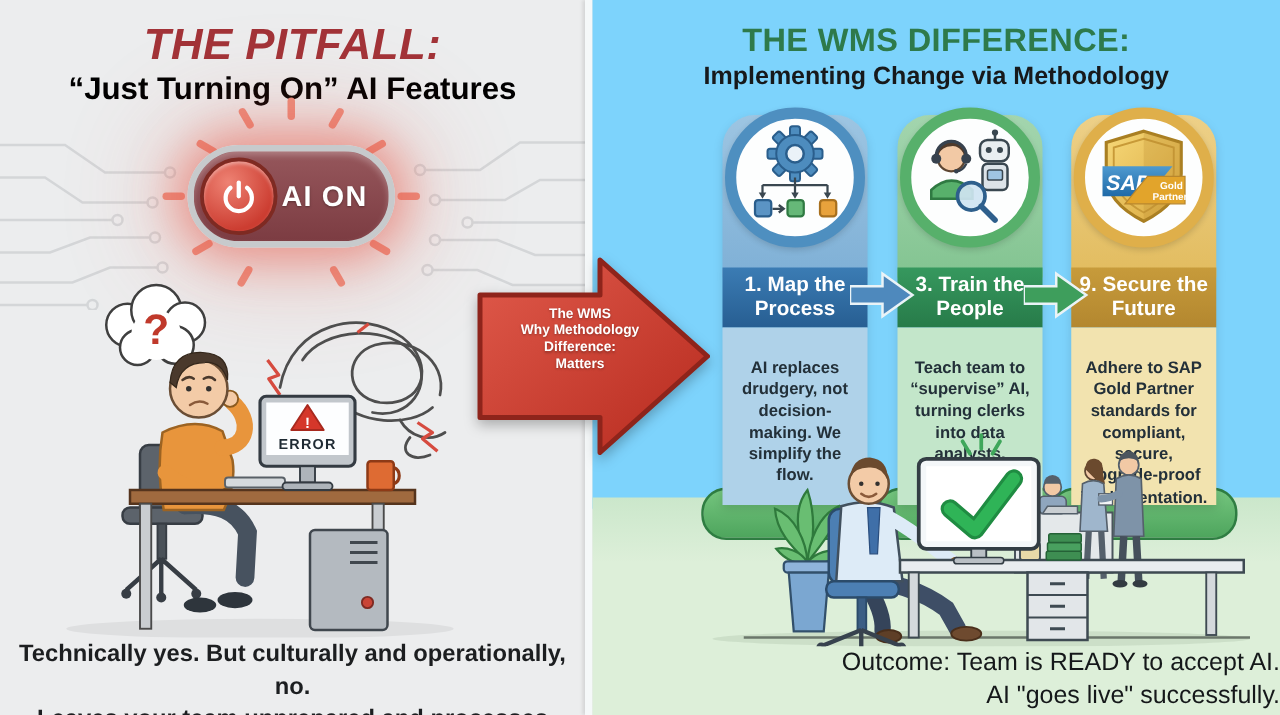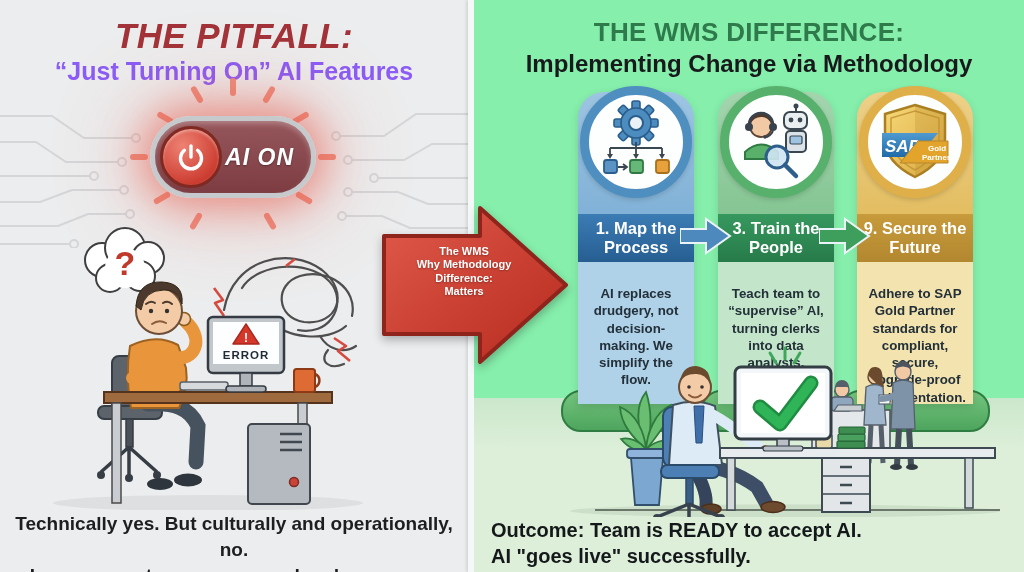--- a/index.html
+++ b/index.html
@@ -7,41 +7,41 @@
     position:relative;width:1024px;height:572px;overflow:hidden;
     font-family:"Liberation Sans",sans-serif;
     background:#ECEDED;
   }
   .stage *{box-sizing:border-box;}
 
   
   .panel-left{position:absolute;left:0;top:0;width:468px;height:572px;background:#ECEDEE;}
   .left-heading{position:absolute;left:0;top:16px;width:468px;text-align:center;line-height:1.12;}
   .left-heading .l1{font-size:35px;font-weight:800;color:#A23338;letter-spacing:.4px;font-style:italic;}
-  .left-heading .l2{font-size:25px;font-weight:800;color:#8b5cf6;margin-top:2px;}
+  .left-heading .l2{font-size:25px;font-weight:800;color:#000000;margin-top:2px;}
 
   .circuit{position:absolute;pointer-events:none;}
 
   
   .toggle-wrap{position:absolute;left:150px;top:116px;width:166px;height:82px;}
   .toggle{
     position:absolute;left:0;top:0;width:166px;height:82px;border-radius:46px;
     background:linear-gradient(#96575C,#7C3C42);
     border:5px solid #C7CACC;
     box-shadow:0 0 36px 10px rgba(232,90,74,.5),0 0 80px 22px rgba(232,90,74,.25),inset 0 3px 5px rgba(255,255,255,.25);
   }
   .knob{
     position:absolute;left:5px;top:5px;width:62px;height:62px;border-radius:50%;
     background:radial-gradient(circle at 35% 30%,#EE8273,#CC3D31 72%);
     border:3px solid #7E2A22;display:flex;align-items:center;justify-content:center;
     box-shadow:inset 0 2px 3px rgba(255,255,255,.4);
   }
   .toggle-label{
     position:absolute;right:17px;top:50%;transform:translateY(-50%);
-    color:#fff;font-weight:800;font-size:23px;letter-spacing:1px;text-shadow:0 1px 2px rgba(0,0,0,.35);font-style:italic;
+    color:#fff;font-weight:800;font-size:23px;letter-spacing:1px;text-shadow:0 1px 2px rgba(0,0,0,.35);
   }
   .rays{position:absolute;left:233px;top:157px;width:0;height:0;}
   .ray{position:absolute;left:-3px;top:-9px;width:6px;height:18px;border-radius:3px;background:#EC8F7F;}
   .ray:nth-child(1){transform:rotate(0deg) translateY(-70px);}
   .ray:nth-child(2){transform:rotate(30deg) translateY(-72px);}
   .ray:nth-child(3){transform:rotate(-30deg) translateY(-72px);}
   .ray:nth-child(4){transform:rotate(60deg) translateY(-78px);}
   .ray:nth-child(5){transform:rotate(-60deg) translateY(-78px);}
   .ray:nth-child(6){transform:rotate(90deg) translateY(-94px);}
   .ray:nth-child(7){transform:rotate(-90deg) translateY(-94px);}
@@ -51,26 +51,26 @@
   .ray:nth-child(11){transform:rotate(-150deg) translateY(-74px);}
 
   .left-caption{position:absolute;left:0;top:511px;width:468px;text-align:center;
     font-size:19px;font-weight:600;color:#1C1E20;line-height:1.36;}
 
   
   .divider{position:absolute;left:468px;top:0;width:6px;height:572px;
     background:#F5F8F9;box-shadow:-2px 0 3px rgba(0,0,0,.10),2px 0 3px rgba(0,0,0,.05);}
 
   
-  .panel-right{position:absolute;left:474px;top:0;width:550px;height:407px;background:#86efac;}
+  .panel-right{position:absolute;left:474px;top:0;width:550px;height:407px;background:#7dd3fc;}
   .ground{position:absolute;left:0;top:398px;width:550px;height:174px;
     background:linear-gradient(#CBE7CB,#DDEFD9 30%);}
   .right-heading{position:absolute;left:0;top:18px;width:550px;text-align:center;line-height:1.14;}
   .right-heading .l1{font-size:26px;font-weight:800;color:#2E7A4B;letter-spacing:.3px;}
-  .right-heading .l2{font-size:24px;font-weight:800;color:#17191B;margin-top:2px;}
+  .right-heading .l2{font-size:20px;font-weight:800;color:#17191B;margin-top:2px;}
 
   .pedestal{position:absolute;top:390px;width:150px;height:42px;border-radius:20px;
     background:linear-gradient(#74C57E,#4EA55D);border:2px solid #2F7D42;}
 
   .pillar{position:absolute;top:92px;width:116px;height:312px;filter:drop-shadow(0 3px 4px rgba(0,0,0,.12));}
   .p-top{position:absolute;left:0;right:0;top:0;height:130px;border-radius:26px 26px 0 0;}
   .p-header{position:absolute;left:0;right:0;top:122px;height:48px;display:flex;align-items:center;justify-content:center;
     color:#fff;font-weight:800;font-size:16.5px;line-height:1.18;text-align:center;padding:0 4px;}
   .p-body{position:absolute;left:0;right:0;top:170px;bottom:0;padding:23px 7px;
     font-size:13.3px;font-weight:600;color:#233039;line-height:1.3;text-align:center;}
@@ -86,22 +86,22 @@
 
   .badge-circle{position:absolute;top:86px;width:112px;height:112px;border-radius:50%;
     background:#FDFEFE;display:flex;align-items:center;justify-content:center;
     box-shadow:0 2px 5px rgba(0,0,0,.15);}
   .s1c{border:9px solid #4E8FC0;}
   .s2c{border:9px solid #57B06B;}
   .s3c{border:9px solid #DFAF4A;}
 
   .step-arrow{position:absolute;top:214px;width:52px;height:44px;}
 
-  .right-caption{position:absolute;left:0;top:517px;width:550px;text-align:left;
-    font-size:20px;font-weight:700;color:#15181A;line-height:1.32;padding-left:17px;}
+  .right-caption{position:absolute;left:0;top:517px;width:550px;text-align:right;
+    font-size:20px;font-weight:400;color:#15181A;line-height:1.32;padding-left:17px;}
 
   
   .red-arrow{position:absolute;left:378px;top:200px;width:195px;height:172px;z-index:40;
     filter:drop-shadow(0 4px 5px rgba(0,0,0,.28));}
   .red-arrow-label{position:absolute;left:384px;top:245px;width:160px;z-index:41;text-align:center;
     color:#fff;font-weight:800;font-size:11px;line-height:1.22;text-shadow:0 1px 2px rgba(0,0,0,.3);}
 
   .scene{position:absolute;}
 </style>
 </head>

